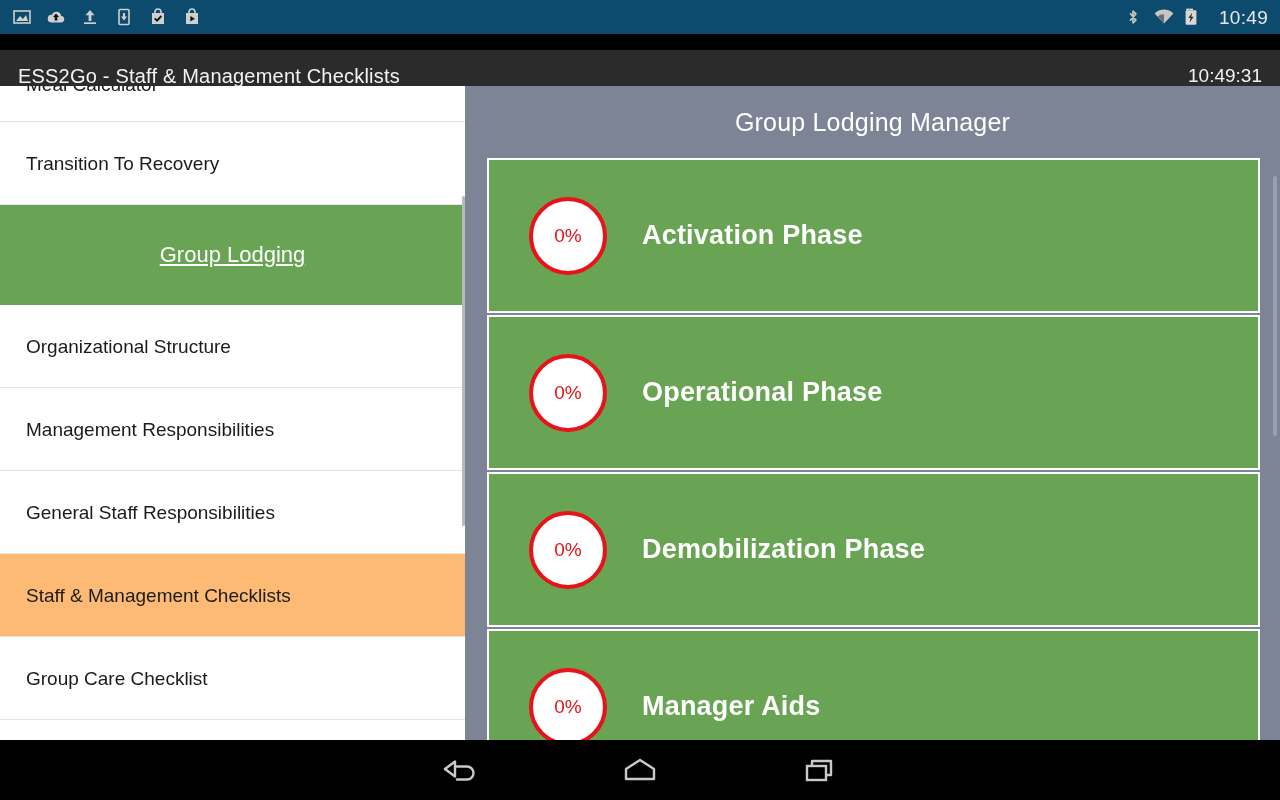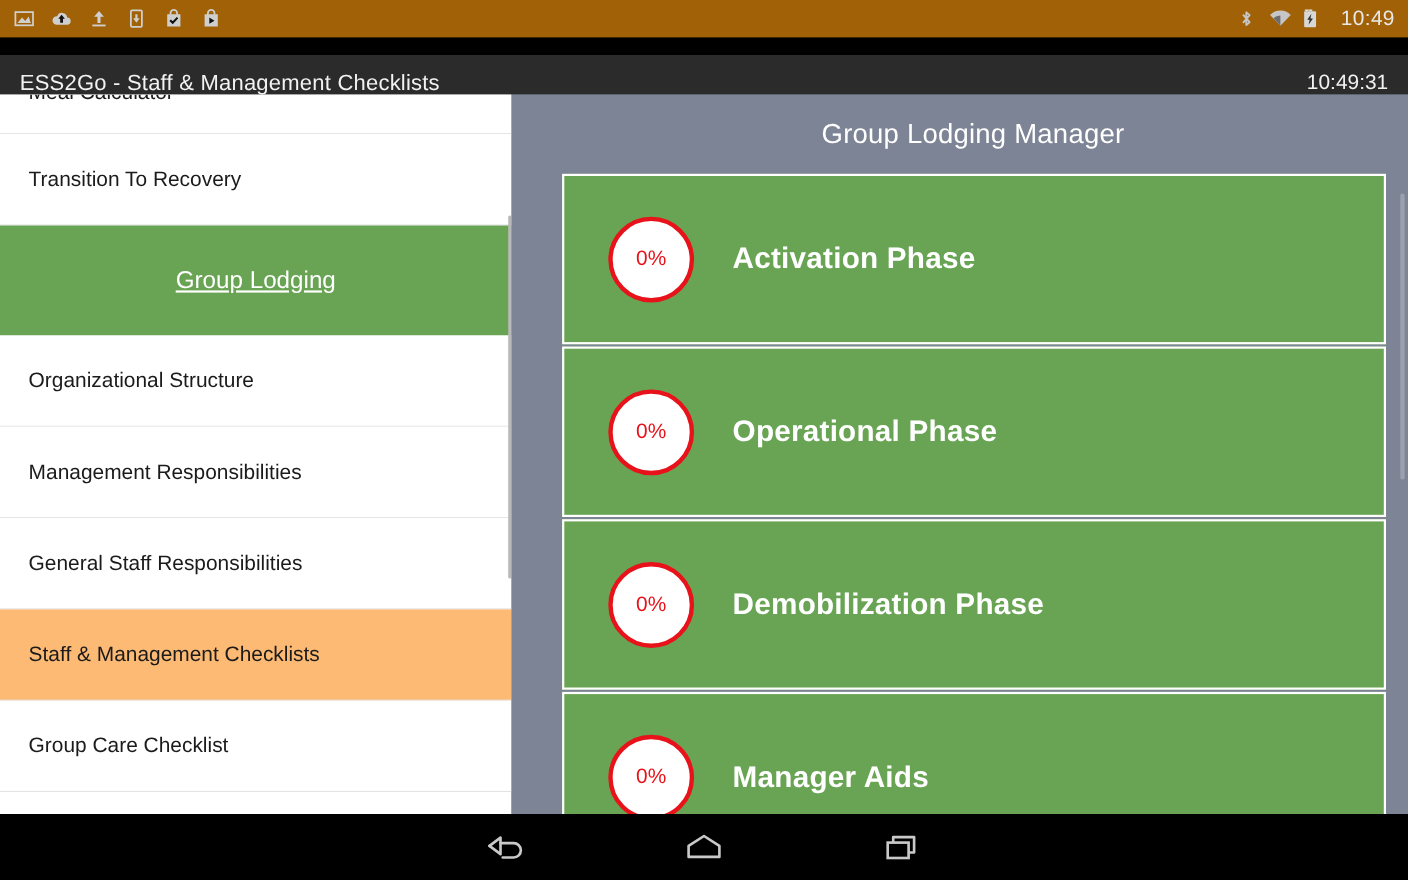--- a/index.html
+++ b/index.html
@@ -7,21 +7,21 @@
     width:1280px; height:800px;
     background:#000;
     font-family:"Liberation Sans", sans-serif;
     overflow:hidden;
   }
   .screen { position:relative; width:1280px; height:800px; }
 
   
   .statusbar {
     position:absolute; top:0; left:0; width:1280px; height:34px;
-    background:#a16207; display:flex; align-items:center;
+    background:#0c4a6e; display:flex; align-items:center;
     padding:0 12px;
   }
   .status-left { display:flex; align-items:center; gap:14px; }
   .status-right { margin-left:auto; display:flex; align-items:center; gap:10px; }
   .sb-icon { width:20px; height:20px; display:block; }
   .clock {
     color:#e8e8e8; font-size:19px; letter-spacing:.3px;
     margin-left:6px; line-height:1;
   }
 
@@ -61,21 +61,21 @@
   .nav-label { line-height:1; }
 
   .sidebar-scrollbar {
     position:absolute; right:0px; top:110px; width:3px; height:330px;
     background:#b9b9b9; border-radius:2px;
   }
 
   
   .panel {
     flex:1 1 auto; height:654px; background:#7d8496;
-    position:relative; overflow:hidden;padding-left:24px;
+    position:relative; overflow:hidden;
   }
   .panel-title {
     width:100%; text-align:center; color:#ffffff;
     font-size:25px; padding-top:22px; letter-spacing:.2px;
   }
   .cards { margin-top:21px; padding:0 20px 0 22px; }
   .phase-card {
     height:155px; background:#68a453;
     border:2px solid #ffffff;
     display:flex; align-items:center;

